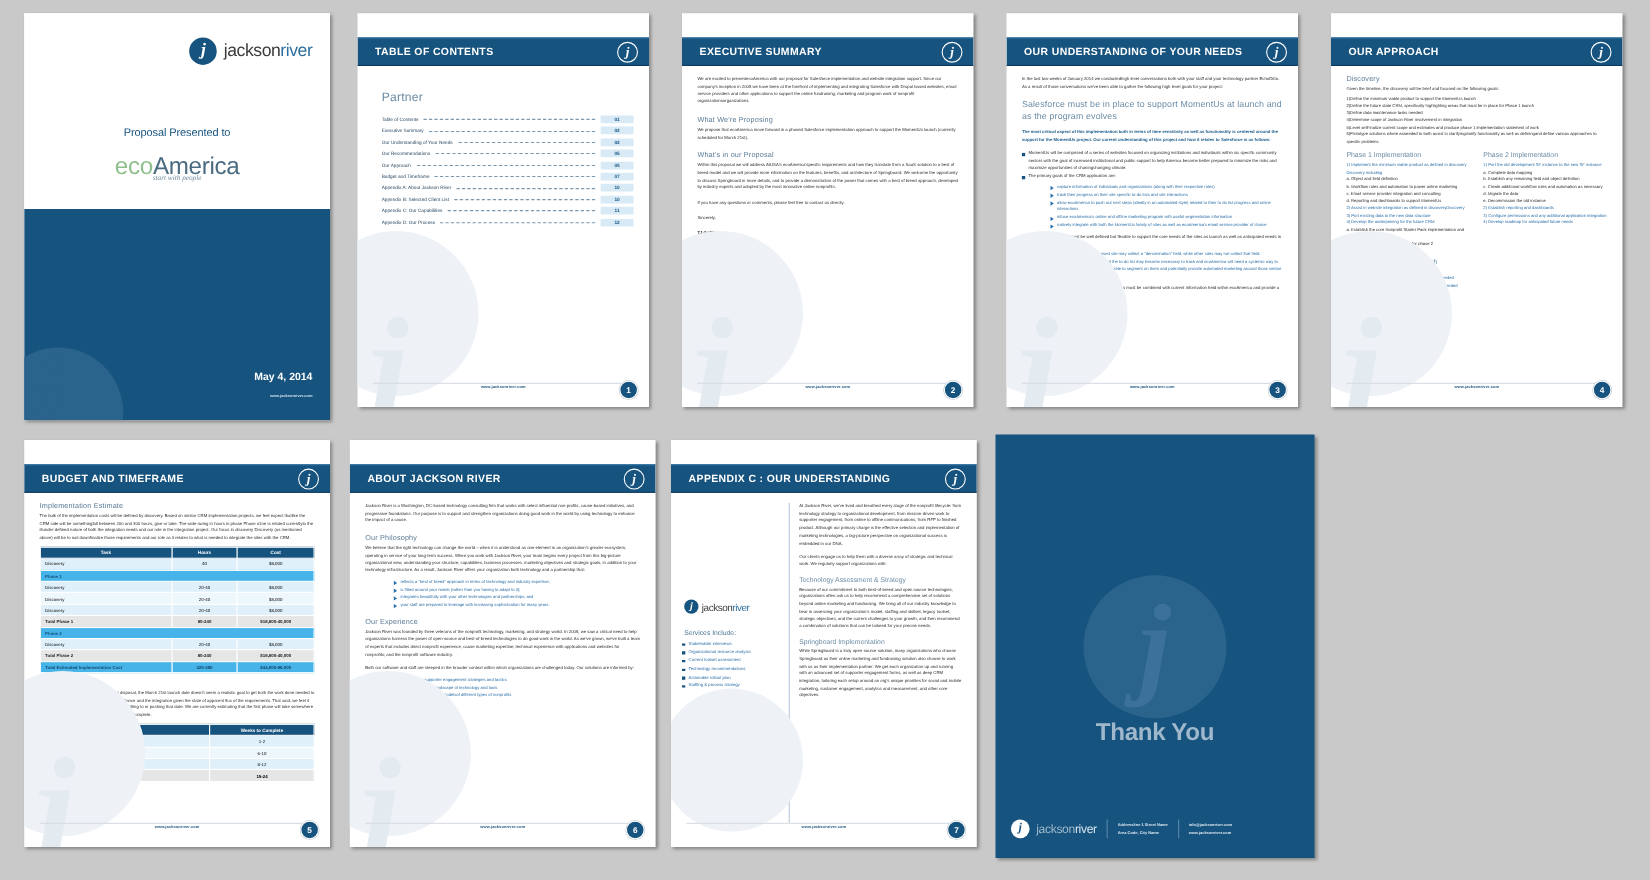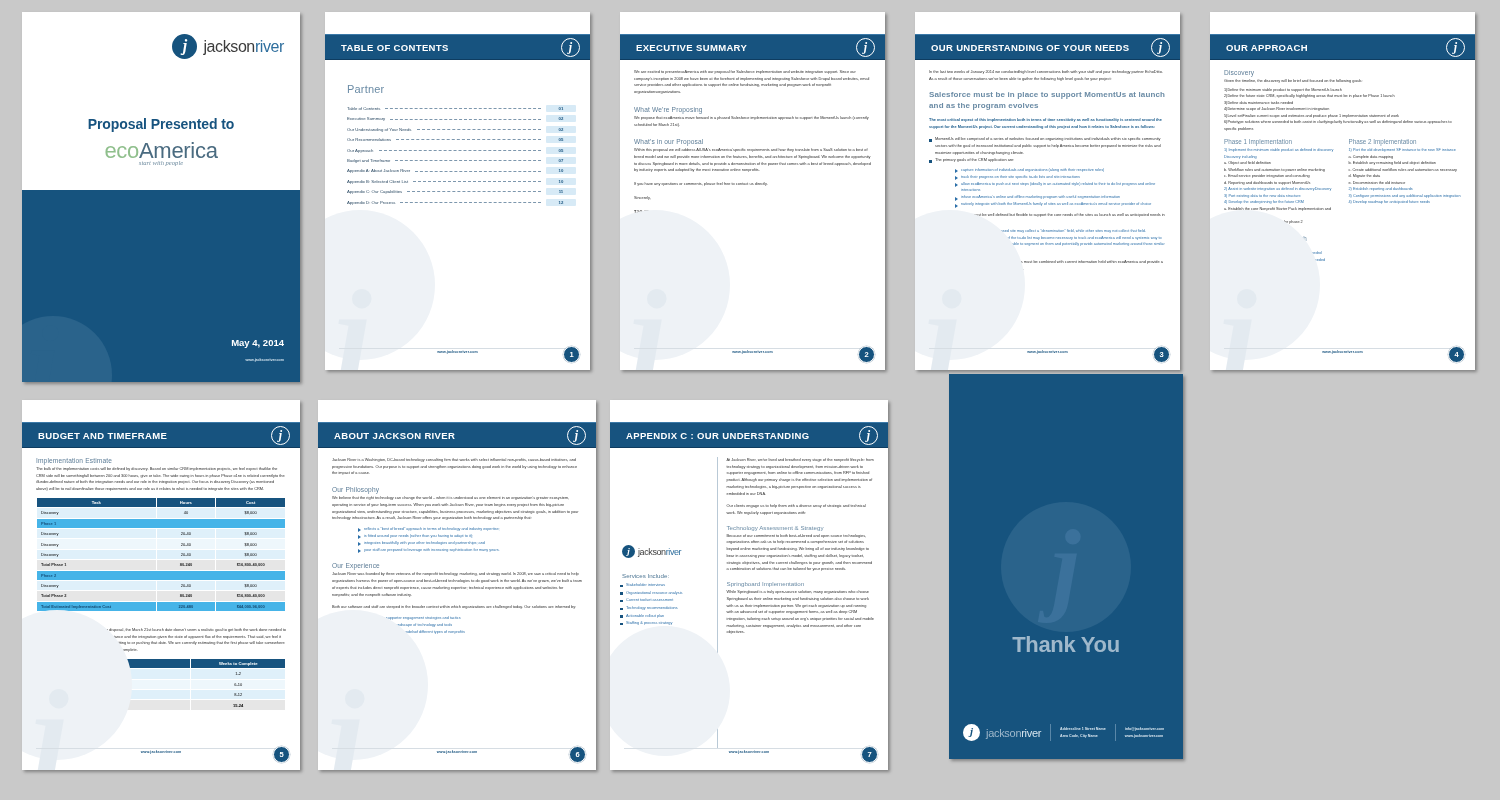--- a/index.html
+++ b/index.html
@@ -60,21 +60,21 @@
   }
   .ghost-j {
     position:absolute; color:#e3eaf0; pointer-events:none;
     font-family:"Liberation Serif", serif; font-style:italic; font-weight:bold;
   }
   
   h3.sec {
     margin:0 0 2px 0; font-size:6.6px; font-weight:normal;
     color:#5c7c96; letter-spacing:.15px;
   }
-  h3.sec.big { font-size:8px; color:#6a8ba5; line-height:1.35;font-weight:bold; }
+  h3.sec.big { font-size:8px; color:#6a8ba5; line-height:1.35; }
   p.tx { margin:0 0 4px 0; font-size:3.9px; line-height:1.72; color:#2b2b2b; text-align:left; }
   p.tx.blue { color:#1b5c8c; font-weight:bold; }
   ul.sq { margin:0 0 3px 0; padding:0; list-style:none; }
   ul.sq > li {
     font-size:3.9px; line-height:1.7; color:#2b2b2b;
     padding-left:6px; position:relative; margin-bottom:1px;
   }
   ul.sq > li:before {
     content:""; position:absolute; left:0; top:2.6px;
     width:2.6px; height:2.6px; background:#17537f;
@@ -96,21 +96,21 @@
   .logo-dot {
     width:25px; height:25px; border-radius:50%; background:#16537e;
     color:#fff; font-family:"Liberation Serif", serif; font-style:italic;
     font-weight:bold; font-size:16px; line-height:23px; text-align:center;
   }
   .logo-word { font-size:16px; letter-spacing:-.4px; }
   .logo-word .a { color:#3c3c3c; }
   .logo-word .b { color:#2f6f9e; }
   .cover-present {
     position:absolute; left:0; right:0; top:104px; text-align:center;
-    font-size:14px; font-weight:bold; color:#17537f; letter-spacing:-.1px;
+    font-size:10px; font-weight:normal; color:#17537f; letter-spacing:-.1px;
   }
   .cover-client {
     position:absolute; left:0; right:0; top:126px; text-align:center;
     font-size:22px; letter-spacing:-.3px;
   }
   .cover-client .eco { color:#8fbf8c; }
   .cover-client .am { color:#4a6b80; }
   .cover-tag {
     position:absolute; left:0; right:0; top:147px; text-align:center;
     font-family:"Liberation Serif", serif; font-style:italic;
@@ -196,21 +196,21 @@
   .apc { display:flex; height:100%; gap:0; }
   .apc-l { flex:0 0 38%; padding-right:8px; position:relative; }
   .apc-r { flex:1 1 auto; padding-left:9px; border-left:1px solid #b9c9d6; }
   .apc-logo { margin:88px 0 14px 2px; display:flex; align-items:center; gap:3px; }
   .apc-logo .logo-dot { width:13px; height:13px; font-size:9px; line-height:12px; }
   .apc-logo .logo-word { font-size:9px; }
   .svc-h { font-size:6.2px; color:#4d7694; margin:0 0 3px 2px; }
   .svc-h2 { margin-top:18px; }
   h5.cap { margin:0 0 2px 0; font-size:6.2px; font-weight:normal; color:#6a8ba5; }
   
-  #p8 { left:905px; top:374px; width:234px; height:385px; background:#16537e;margin-left:44px; }
+  #p8 { left:905px; top:395px; width:290px; height:385px; background:#16537e; }
   .ty-ghost {
     position:absolute; left:50%; top:128px; transform:translateX(-50%);
     width:130px; height:130px; border-radius:50%; background:#2a638b;
   }
   .ty-ghost-j {
     position:absolute; left:50%; top:140px; transform:translateX(-50%);
     font-family:"Liberation Serif", serif; font-style:italic; font-weight:bold;
     font-size:104px; color:#3b719b; line-height:1;
   }
   .ty-text {

